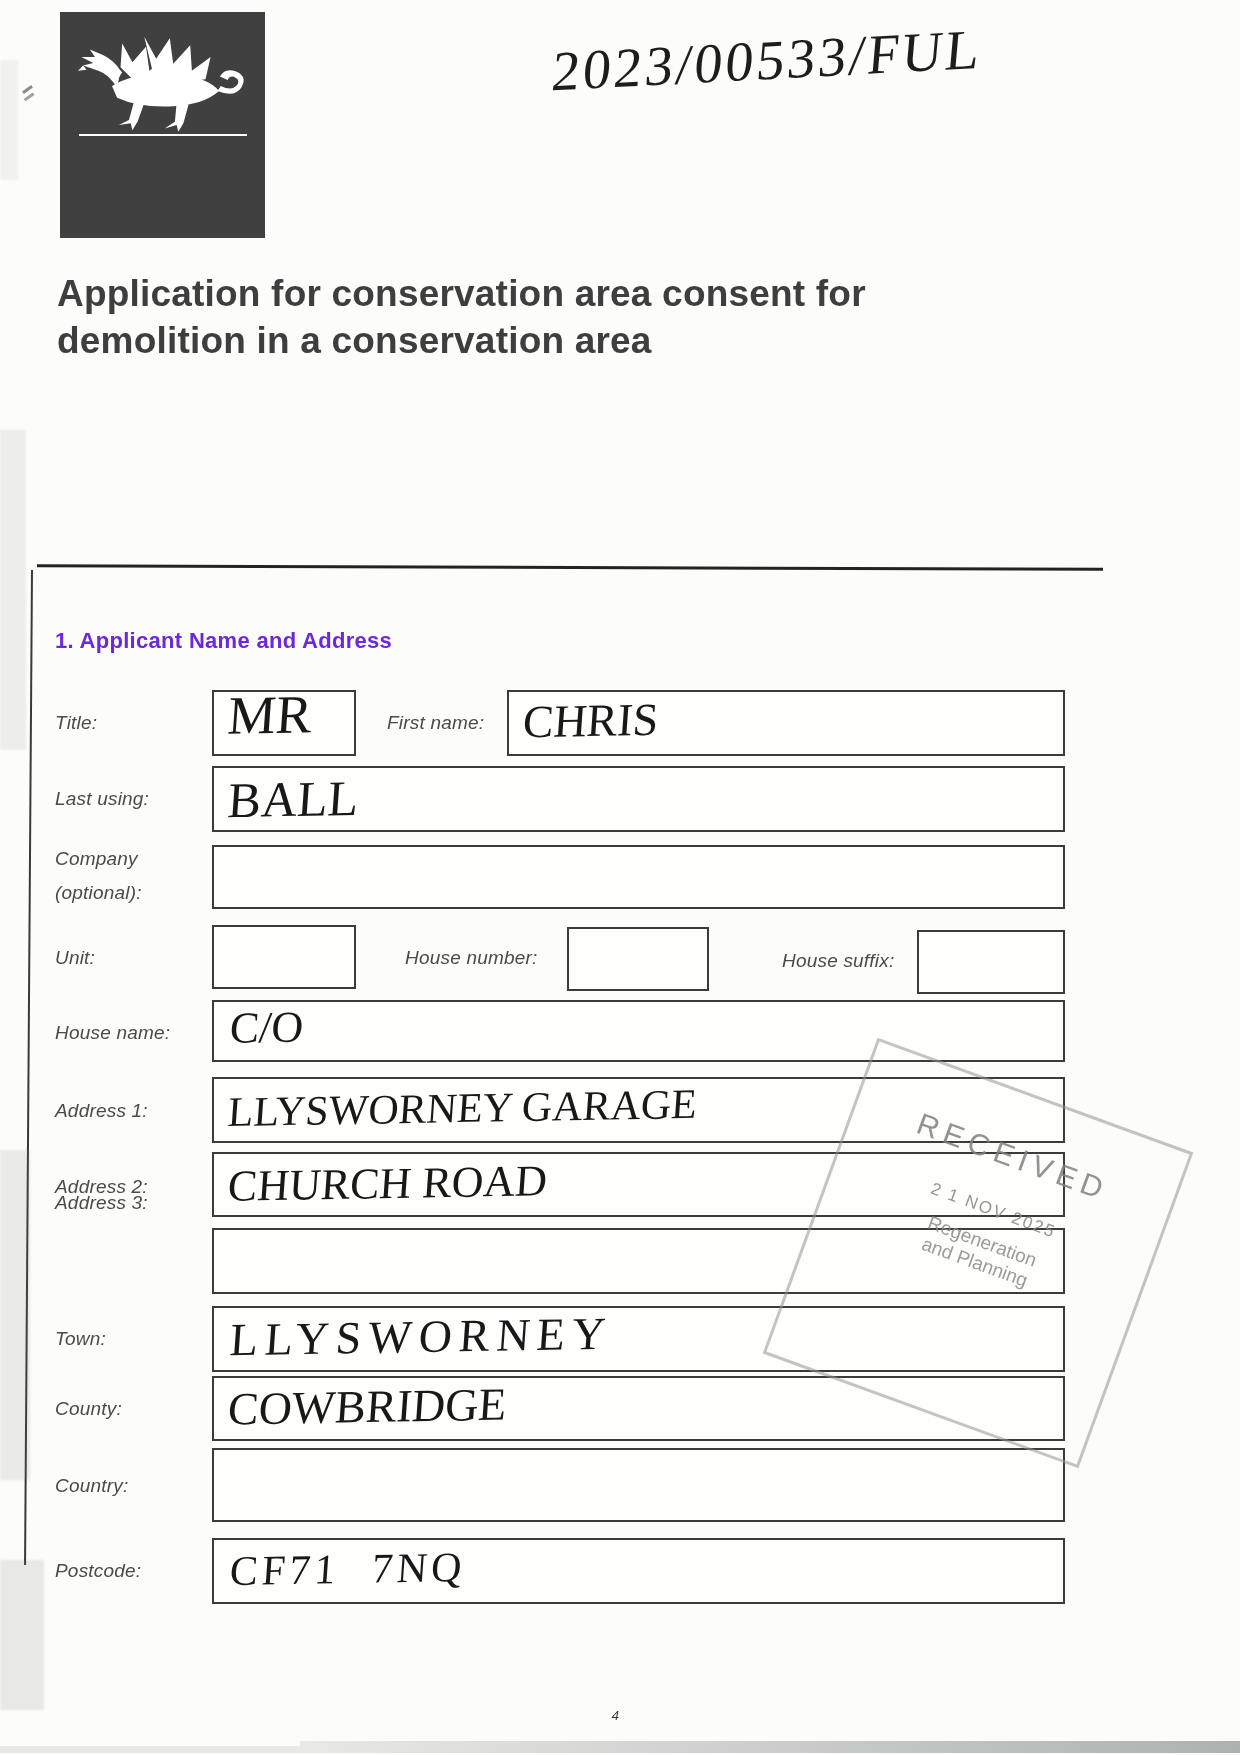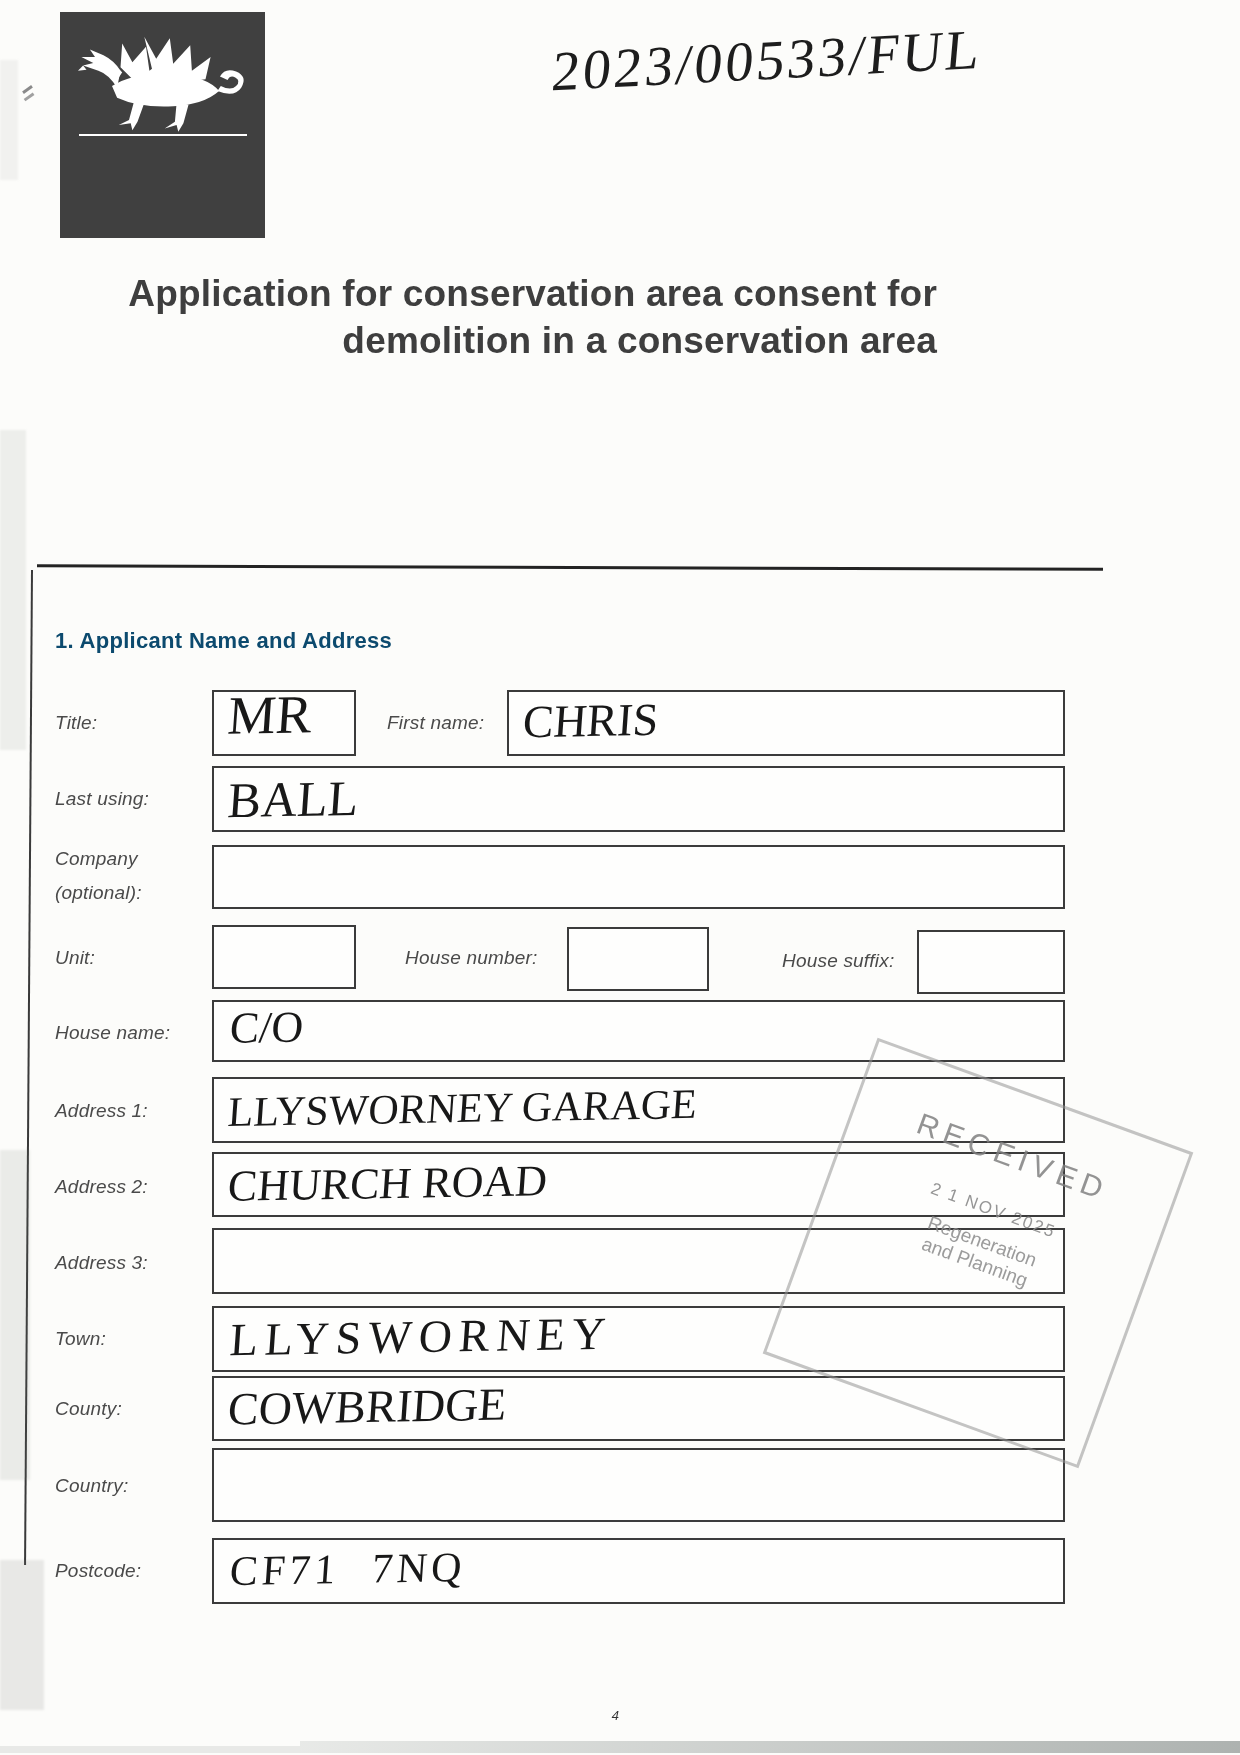--- a/index.html
+++ b/index.html
@@ -10,25 +10,25 @@
   .logo{position:absolute;left:60px;top:12px;width:205px;height:226px;background:#404040;
         display:flex;flex-direction:column;align-items:center;}
   .logo svg{margin-top:16px;}
   .logo-rule{width:168px;height:2px;background:#ffffff;margin:2px 0 7px 0;}
   .logo-text{color:#ffffff;font-size:19.5px;line-height:1.32;text-align:center;letter-spacing:0.2px;}
 
   
   .ref{position:absolute;left:552px;top:28px;font-size:56px;color:#1d1d1d;
        font-family:cursive;transform:rotate(-3deg) skewX(-8deg);letter-spacing:3px;white-space:nowrap;}
   h1{position:absolute;left:57px;top:270px;margin:0;width:880px;font-size:37px;line-height:1.28;
-     font-weight:bold;color:#3e3e3e;letter-spacing:0.2px;text-align:right;}
+     font-weight:bold;color:#3e3e3e;letter-spacing:0.2px;}
   h2{position:absolute;left:57px;top:430px;margin:0;font-size:30px;font-weight:bold;color:#3e3e3e;}
   .instruction{position:absolute;left:57px;top:520px;margin:0;font-size:19px;color:#2e2e2e;letter-spacing:0.2px;}
   .rule{position:absolute;left:37px;top:566px;width:1066px;height:3px;background:#232323;transform:rotate(0.2deg);}
-  h3{position:absolute;left:55px;top:628px;margin:0;font-size:22px;font-weight:bold;color:#0c4a6e;letter-spacing:0.3px;}
+  h3{position:absolute;left:55px;top:628px;margin:0;font-size:22px;font-weight:bold;color:#6d28d9;letter-spacing:0.3px;}
 
   
   .lbl{position:absolute;left:55px;font-size:19px;color:#4a4a4a;letter-spacing:0.2px;white-space:nowrap;font-style:italic;}
   .box{position:absolute;border:2px solid #3b3b3b;background:rgba(255,255,255,0.55);overflow:visible;}
   .hand{position:absolute;font-family:cursive;color:#181818;white-space:nowrap;
         transform:rotate(-1deg) skewX(-5deg);line-height:1;}
 
   
   .stamp{position:absolute;left:810px;top:1085px;width:330px;height:330px;
          border:3px solid rgba(148,148,148,0.55);transform:rotate(20deg);
@@ -117,21 +117,21 @@
   <div class="lbl" style="top:1100px">Address 1:</div>
   <div class="box" style="left:212px;top:1077px;width:849px;height:62px">
     <span class="hand" style="left:14px;top:8px;font-size:42px">LLYSWORNEY GARAGE</span>
   </div>
 
   <div class="lbl" style="top:1176px">Address 2:</div>
   <div class="box" style="left:212px;top:1152px;width:849px;height:61px">
     <span class="hand" style="left:14px;top:8px;font-size:44px">CHURCH ROAD</span>
   </div>
 
-  <div class="lbl" style="top:1252px">Address 3:</div>
+  <div class="lbl" style="top:1192px">Address 3:</div>
   <div class="box" style="left:212px;top:1228px;width:849px;height:62px">
     <span class="hand" style="left:14px;top:8px;font-size:44px"></span>
   </div>
 
   <div class="lbl" style="top:1328px">Town:</div>
   <div class="box" style="left:212px;top:1306px;width:849px;height:62px">
     <span class="hand" style="left:16px;top:6px;font-size:46px;letter-spacing:7px">LLYSWORNEY</span>
   </div>
 
   <div class="lbl" style="top:1398px">County:</div>

